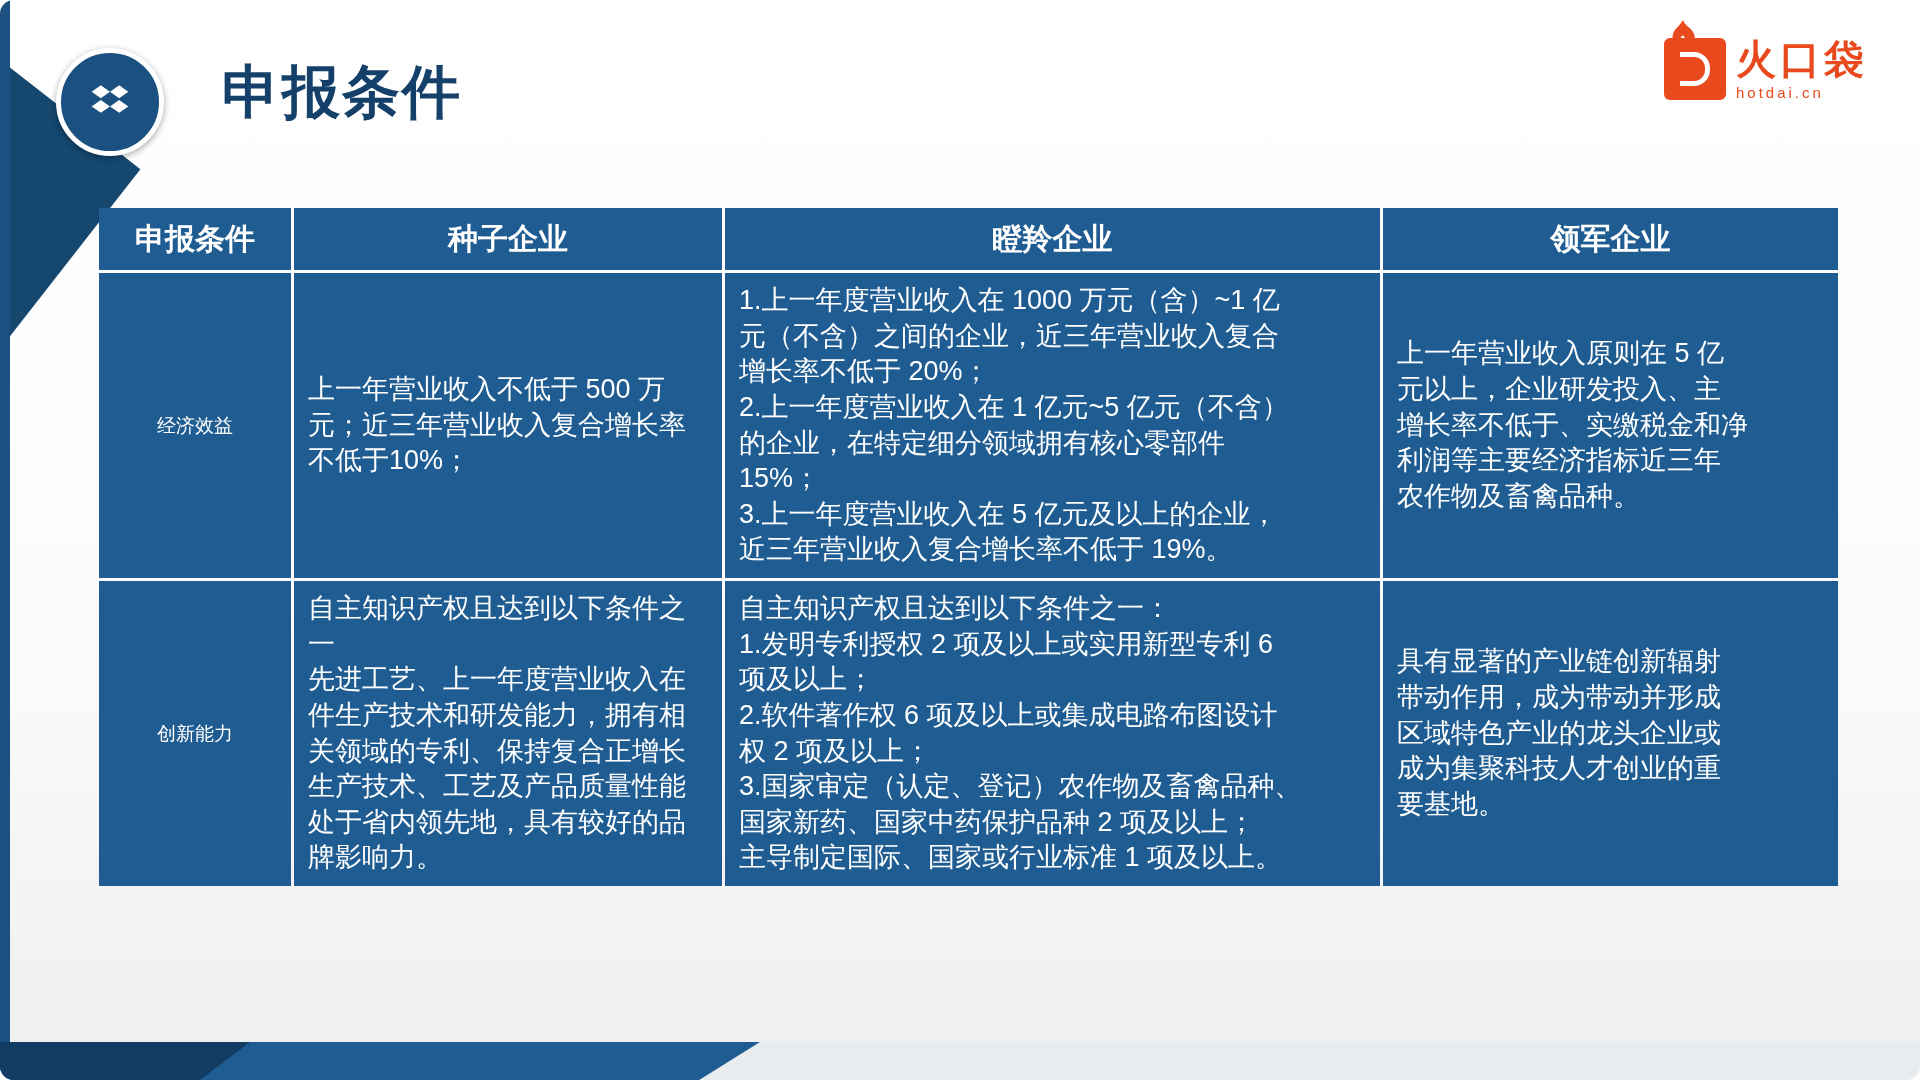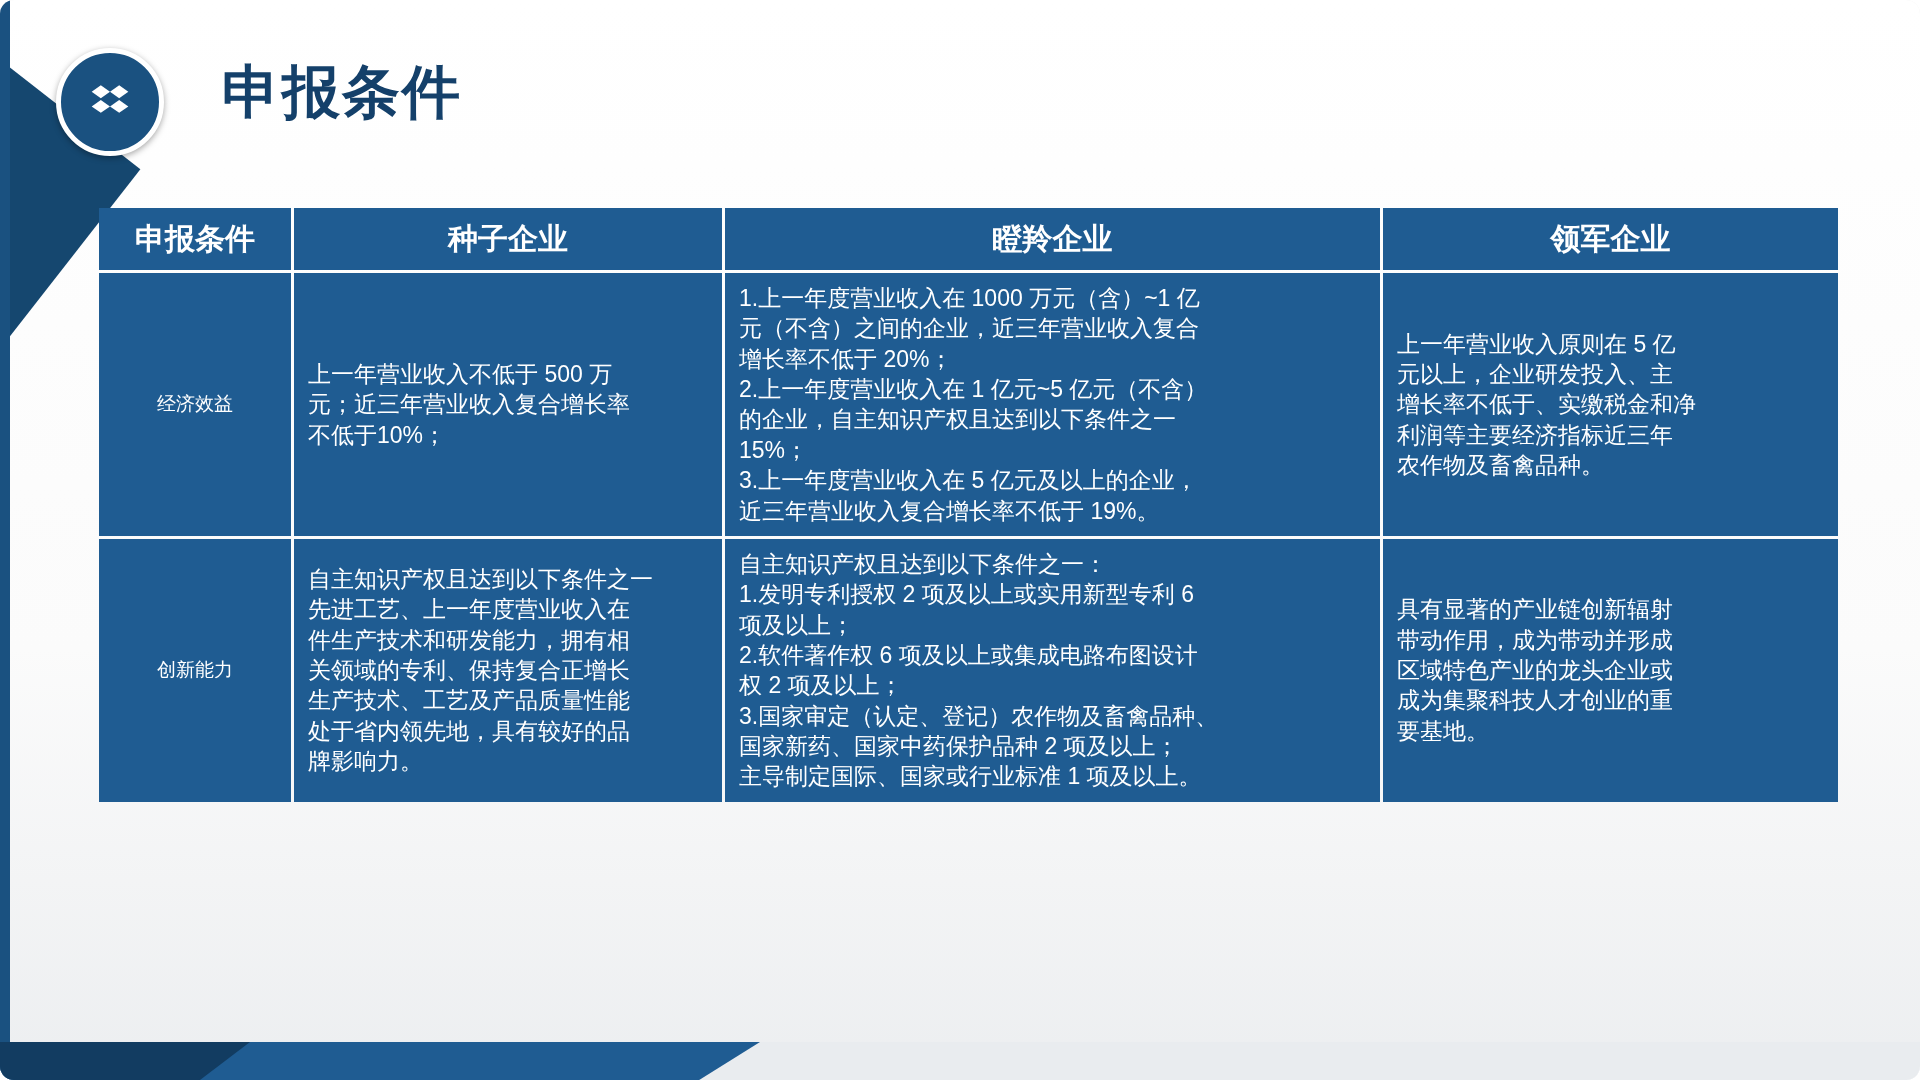--- a/index.html
+++ b/index.html
@@ -160,21 +160,21 @@
     font-weight: bold;
     height: 62px;
     padding: 6px 10px;
   }
   td.rowhead {
     text-align: center;
     font-size: 19px;
     white-space: nowrap;
   }
   td.body {
-    font-size: 23px;
+    font-size: 27px;
     line-height: 1.32;
     text-align: left;
   }
   td.body .line { display: block; }
   col.c1 { width: 192px; }
   col.c2 { width: 428px; }
   col.c3 { width: 655px; }
   col.c4 { width: 455px; }
 </style>
 </head>
@@ -193,20 +193,32 @@
         <polygon points="14,8 24,15 14,22 4,15" fill="#ffffff"></polygon>
         <polygon points="34,8 44,15 34,22 24,15" fill="#ffffff"></polygon>
         <polygon points="14,24 24,31 14,38 4,31" fill="#ffffff"></polygon>
         <polygon points="34,24 44,31 34,38 24,31" fill="#ffffff"></polygon>
       </svg>
     </span>
   </div>
 
   <div class="page-title">申报条件</div>
 
+  <div class="logo">
+    <div class="logo-mark">
+      <svg class="logo-flame" viewBox="0 0 34 30" aria-hidden="true">
+        <path d="M17 0 C13 7 9 8 7 14 C5 20 9 26 15 28 C11 22 14 18 17 15 C19 19 24 21 22 28 C28 25 31 18 27 12 C24 7 19 6 17 0 Z" fill="#e8491d"></path>
+      </svg>
+      <div class="inner"></div>
+    </div>
+    <div class="logo-text">
+      <div class="logo-cn">火口袋</div>
+      <div class="logo-en">hotdai.cn</div>
+    </div>
+  </div>
 
   <div class="table-wrap">
     <table class="cond">
       <colgroup>
         <col class="c1">
           <col class="c2">
           <col class="c3">
           <col class="c4">
       </colgroup>
       <thead>
@@ -223,21 +235,21 @@
           <td class="body">
             <span class="line">上一年营业收入不低于 500 万</span>
             <span class="line">元；近三年营业收入复合增长率</span>
             <span class="line">不低于10%；</span>
           </td>
           <td class="body">
             <span class="line">1.上一年度营业收入在 1000 万元（含）~1 亿</span>
             <span class="line">元（不含）之间的企业，近三年营业收入复合</span>
             <span class="line">增长率不低于 20%；</span>
             <span class="line">2.上一年度营业收入在 1 亿元~5 亿元（不含）</span>
-            <span class="line">的企业，自主知识产权且达到以下条件之一</span>
+            <span class="line">的企业，在特定细分领域拥有核心零部件</span>
             <span class="line">15%；</span>
             <span class="line">3.上一年度营业收入在 5 亿元及以上的企业，</span>
             <span class="line">近三年营业收入复合增长率不低于 19%。</span>
           </td>
           <td class="body">
             <span class="line">上一年营业收入原则在 5 亿</span>
             <span class="line">元以上，企业研发投入、主</span>
             <span class="line">增长率不低于、实缴税金和净</span>
             <span class="line">利润等主要经济指标近三年</span>
             <span class="line">农作物及畜禽品种。</span>

